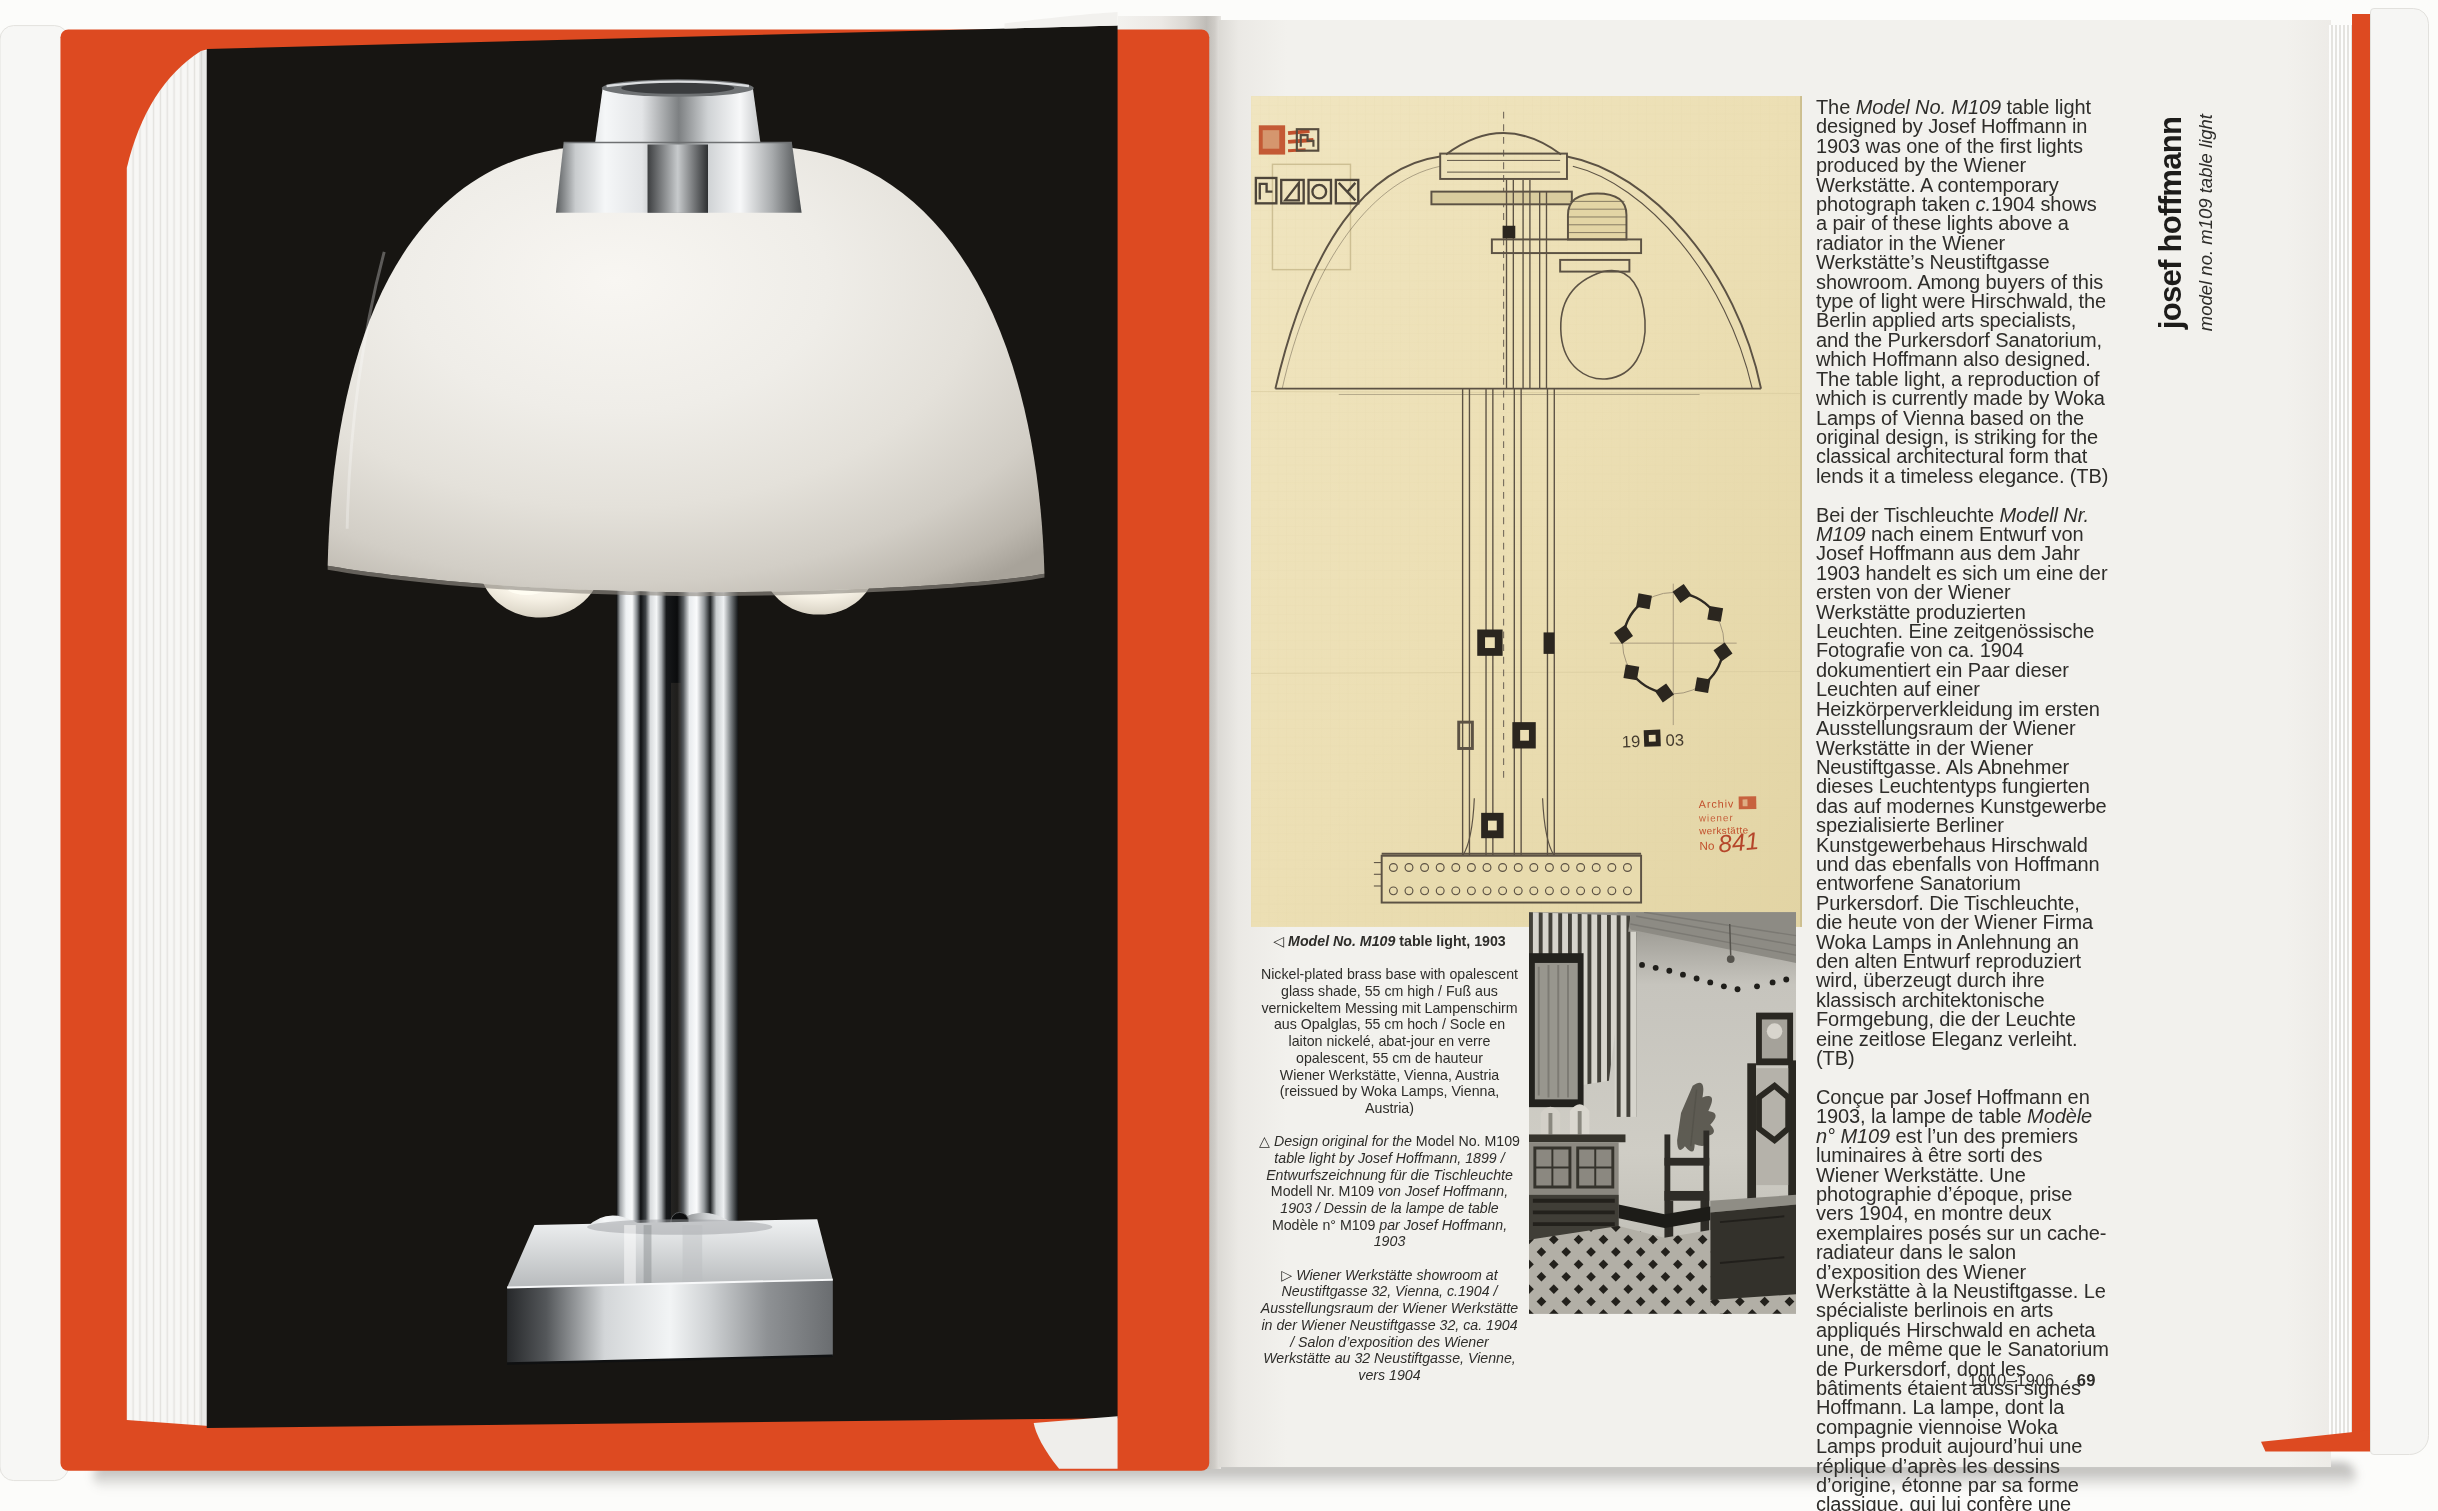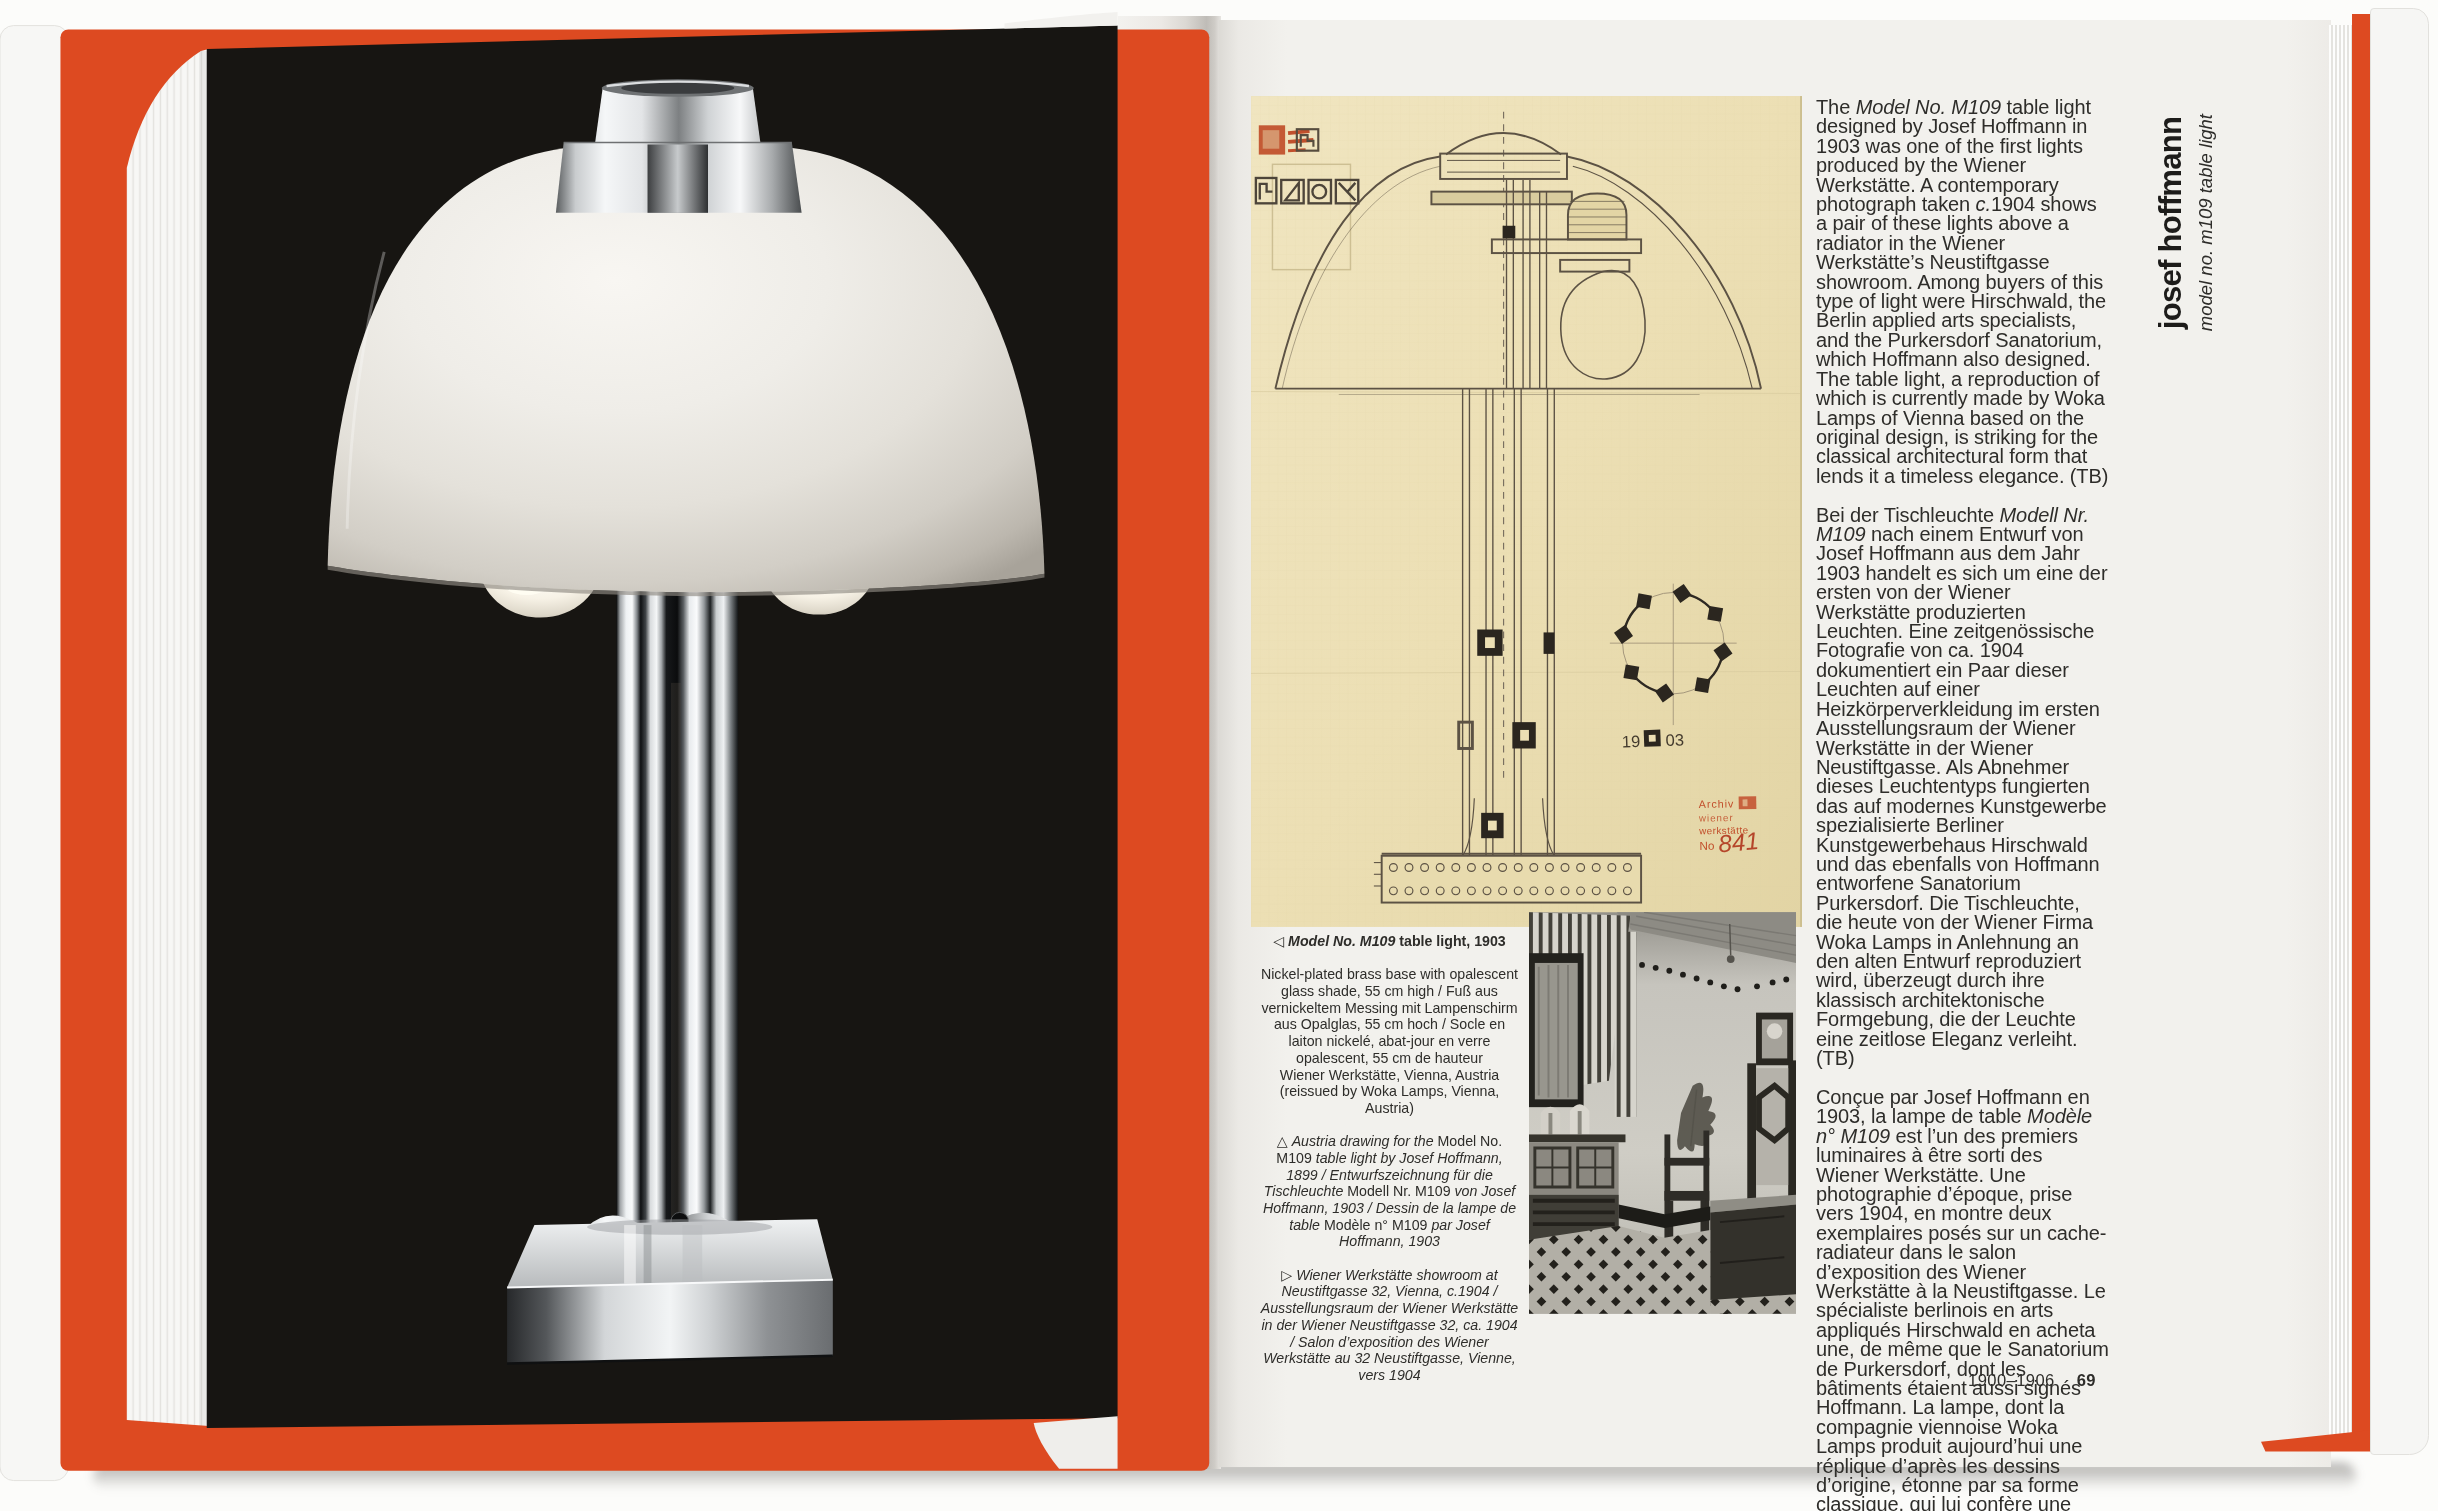--- a/index.html
+++ b/index.html
@@ -459,21 +459,21 @@
   </g>
 
   <path d="M92,300 L139,310 L186,302 L186,316 L139,324 L92,314 Z" fill="#1d1c18"></path>
   <path d="M0,336 L92,322 L139,334 L186,326 L186,412 L0,412 Z" fill="url(#tiles)"></path>
   <path d="M186,398 L274,392 L274,412 L186,412 Z" fill="url(#tiles)"></path>
 </svg>
 
 <div class="abs captions">
   <div class="cap-block cap-head">◁ <i><b>Model No. M109</b></i> <b>table light, 1903</b></div>
   <div class="cap-block">Nickel-plated brass base with opalescent glass shade, 55 cm high / Fuß aus vernickeltem Messing mit Lampenschirm aus Opalglas, 55 cm hoch / Socle en laiton nickelé, abat-jour en verre opalescent, 55 cm de hauteur<br>Wiener Werkstätte, Vienna, Austria (reissued by Woka Lamps, Vienna, Austria)</div>
-  <div class="cap-block">△ <i>Austria drawing for the</i> Model No. M109 <i>table light by Josef Hoffmann, 1899 / Entwurfszeichnung für die Tischleuchte</i> Modell Nr. M109 <i>von Josef Hoffmann, 1903 / Dessin de la lampe de table</i> Modèle n° M109 <i>par Josef Hoffmann, 1903</i></div>
+  <div class="cap-block">△ <i>Design original for the</i> Model No. M109 <i>table light by Josef Hoffmann, 1899 / Entwurfszeichnung für die Tischleuchte</i> Modell Nr. M109 <i>von Josef Hoffmann, 1903 / Dessin de la lampe de table</i> Modèle n° M109 <i>par Josef Hoffmann, 1903</i></div>
   <div class="cap-block">▷ <i>Wiener Werkstätte showroom at Neustiftgasse 32, Vienna, c.1904 / Ausstellungsraum der Wiener Werkstätte in der Wiener Neustiftgasse 32, ca. 1904 / Salon d’exposition des Wiener Werkstätte au 32 Neustiftgasse, Vienne, vers 1904</i></div>
 </div>
 
 <div class="abs essay">
   <p>The <i>Model No. M109</i> table light designed by Josef Hoffmann in 1903 was one of the first lights produced by the Wiener Werkstätte. A contemporary photograph taken <i>c.</i>1904 shows a pair of these lights above a radiator in the Wiener Werkstätte’s Neustiftgasse showroom. Among buyers of this type of light were Hirschwald, the Berlin applied arts specialists, and the Purkersdorf Sanatorium, which Hoffmann also designed. The table light, a reproduction of which is currently made by Woka Lamps of Vienna based on the original design, is striking for the classical architectural form that lends it a timeless elegance. (TB)</p>
   <p>Bei der Tischleuchte <i>Modell Nr. M109</i> nach einem Entwurf von Josef Hoffmann aus dem Jahr 1903 handelt es sich um eine der ersten von der Wiener Werkstätte produzierten Leuchten. Eine zeitgenössische Fotografie von ca. 1904 dokumentiert ein Paar dieser Leuchten auf einer Heizkörperverkleidung im ersten Ausstellungsraum der Wiener Werkstätte in der Wiener Neustiftgasse. Als Abnehmer dieses Leuchtentyps fungierten das auf modernes Kunstgewerbe spezialisierte Berliner Kunstgewerbehaus Hirschwald und das ebenfalls von Hoffmann entworfene Sanatorium Purkersdorf. Die Tischleuchte, die heute von der Wiener Firma Woka Lamps in Anlehnung an den alten Entwurf reproduziert wird, überzeugt durch ihre klassisch architektonische Formgebung, die der Leuchte eine zeitlose Eleganz verleiht. (TB)</p>
   <p>Conçue par Josef Hoffmann en 1903, la lampe de table <i>Modèle n° M109</i> est l’un des premiers luminaires à être sorti des Wiener Werkstätte. Une photographie d’époque, prise vers 1904, en montre deux exemplaires posés sur un cache-radiateur dans le salon d’exposition des Wiener Werkstätte à la Neustiftgasse. Le spécialiste berlinois en arts appliqués Hirschwald en acheta une, de même que le Sanatorium de Purkersdorf, dont les bâtiments étaient aussi signés Hoffmann. La lampe, dont la compagnie viennoise Woka Lamps produit aujourd’hui une réplique d’après les dessins d’origine, étonne par sa forme classique, qui lui confère une élégance intemporelle. (TB)</p>
 </div>
 
 <svg class="abs" style="left:2097px;top:66px" width="195" height="312" viewBox="0 0 200 320">

